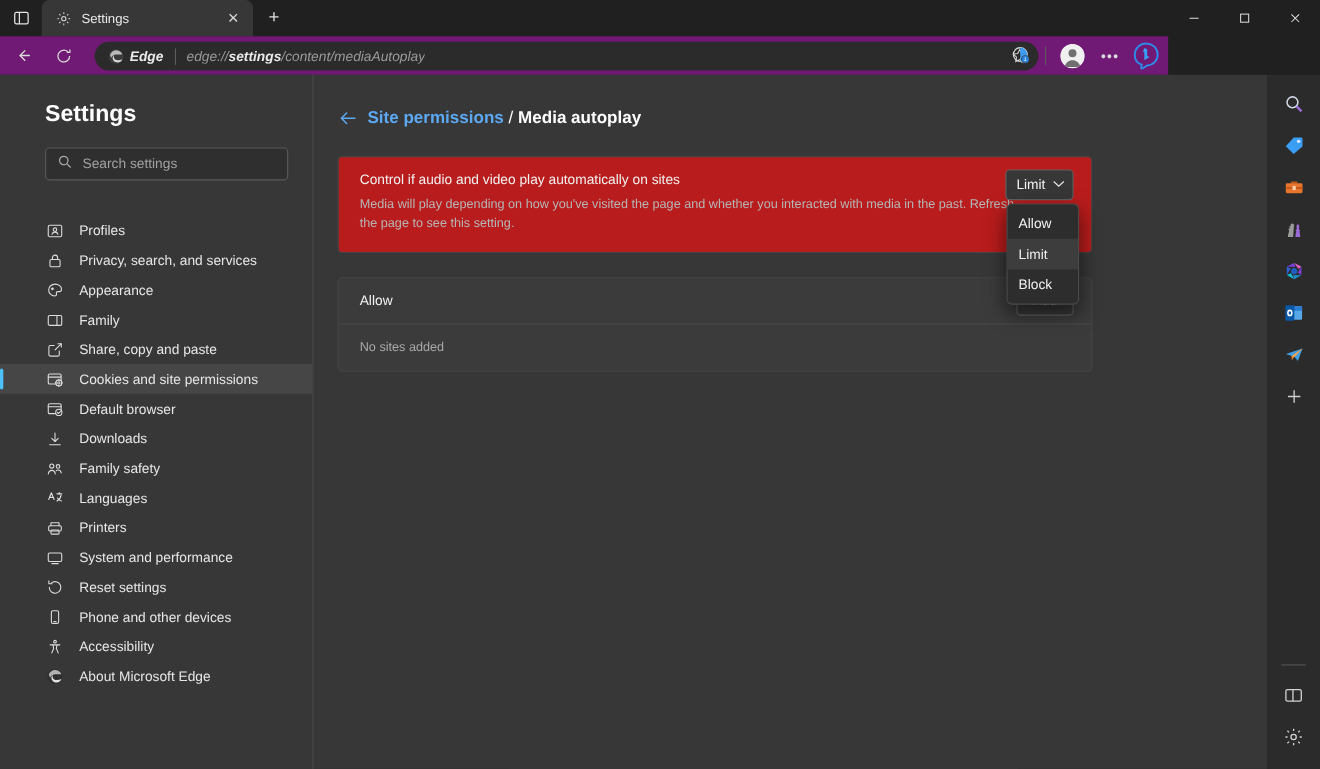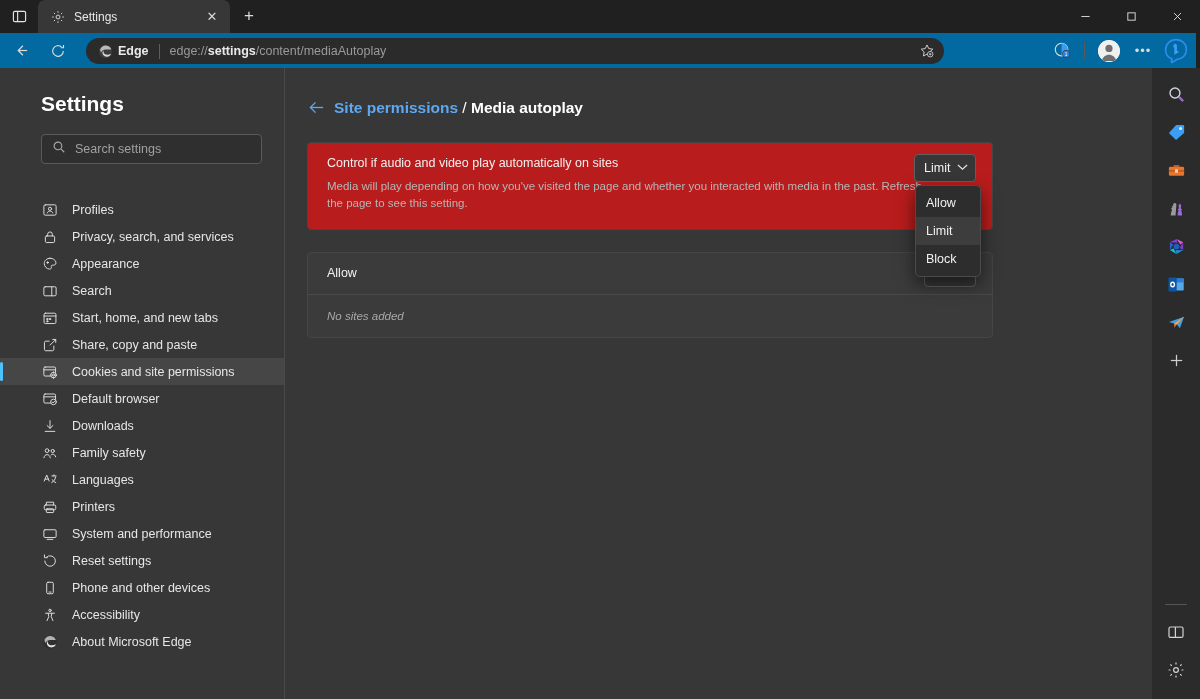--- a/index.html
+++ b/index.html
@@ -46,23 +46,23 @@
   .newtab-btn {
     width: 30px; height: 28px; margin-left: 4px; margin-bottom: 3px;
     display: flex; align-items: center; justify-content: center;
     color: #dcdcdc; font-size: 17px; border-radius: 5px;
   }
   .wincontrols { position: absolute; right: 0; top: 0; display: flex; height: 33px; }
   .wc { width: 46px; height: 33px; display: flex; align-items: center; justify-content: center; color: #e0e0e0; }
 
   
   .toolbar {
-    position: absolute; top: 33px; left: 0; width: 1196px; height: 35px;
-    background: #0369a1;
-    display: flex; align-items: center;
+    position: absolute; top: 33px; left: 0; width: 1062px; height: 35px;
+    background: #701a75;
+    display: flex; align-items: center; font-style: italic;
   }
   .tb-btn {
     width: 32px; height: 32px; margin-left: 5px;
     display: flex; align-items: center; justify-content: center;
     color: #dadada; border-radius: 4px;
   }
   .omnibox {
     position: absolute; left: 86px; top: 5px;
     width: 858px; height: 26px;
     background: #2b2b2b;
@@ -185,21 +185,21 @@
     border-bottom: 1px solid #4a4a4a;
   }
   .card2-title { font-size: 12.5px; color: #f2f2f2; }
   .add-btn {
     width: 52px; height: 28px;
     background: #373737; border: 1px solid #606060; border-radius: 4px;
     display: flex; align-items: center; justify-content: center;
     font-size: 12.5px; color: #f2f2f2;
   }
   .card2-body { height: 42px; display: flex; align-items: center; padding-left: 19px; }
-  .empty-text { font-size: 11.5px; color: #a8a8a8; font-style: italic; }
+  .empty-text { font-size: 11.5px; color: #a8a8a8; }
 
   
   .rail {
     position: absolute; top: 68px; right: 0;
     width: 48px; height: 631px;
     background: #2b2b2b;
     display: flex; flex-direction: column; align-items: center;
     padding-top: 11px;
   }
   .rail-ico {
@@ -364,33 +364,21 @@
             </span>
             <span>Appearance</span>
           </div>
           <div class="nav-item">
             <span class="nav-ico">
               <svg width="16" height="16" viewBox="0 0 17 17" fill="none" stroke="currentColor" stroke-width="1.05" stroke-linecap="round" stroke-linejoin="round">
                 <rect x="2" y="4" width="13" height="9.6" rx="1.3"></rect>
                 <line x1="10.4" y1="4" x2="10.4" y2="13.6"></line>
               </svg>
             </span>
-            <span>Search</span>
-          </div>
-          <div class="nav-item">
-            <span class="nav-ico">
-              <svg width="16" height="16" viewBox="0 0 17 17" fill="none" stroke="currentColor" stroke-width="1.05" stroke-linecap="round" stroke-linejoin="round">
-                <rect x="2.2" y="3.4" width="12.6" height="11" rx="1.4"></rect>
-                <line x1="2.2" y1="6.4" x2="14.8" y2="6.4"></line>
-                <circle cx="5.6" cy="9.6" r=".7" fill="currentColor"></circle>
-                <circle cx="8.5" cy="9.6" r=".7" fill="currentColor"></circle>
-                <circle cx="5.6" cy="12" r=".7" fill="currentColor"></circle>
-              </svg>
-            </span>
-            <span>Start, home, and new tabs</span>
+            <span>Family</span>
           </div>
           <div class="nav-item">
             <span class="nav-ico">
               <svg width="16" height="16" viewBox="0 0 17 17" fill="none" stroke="currentColor" stroke-width="1.05" stroke-linecap="round" stroke-linejoin="round">
                 <path d="M11.4 2.6h3.2v3.2"></path>
                 <path d="M14.4 2.8L8.6 8.6"></path>
                 <path d="M12.6 9.6v3.6c0 .8-.6 1.4-1.4 1.4H4c-.8 0-1.4-.6-1.4-1.4V5.8c0-.8.6-1.4 1.4-1.4h3.6"></path>
               </svg>
             </span>
             <span>Share, copy and paste</span>

